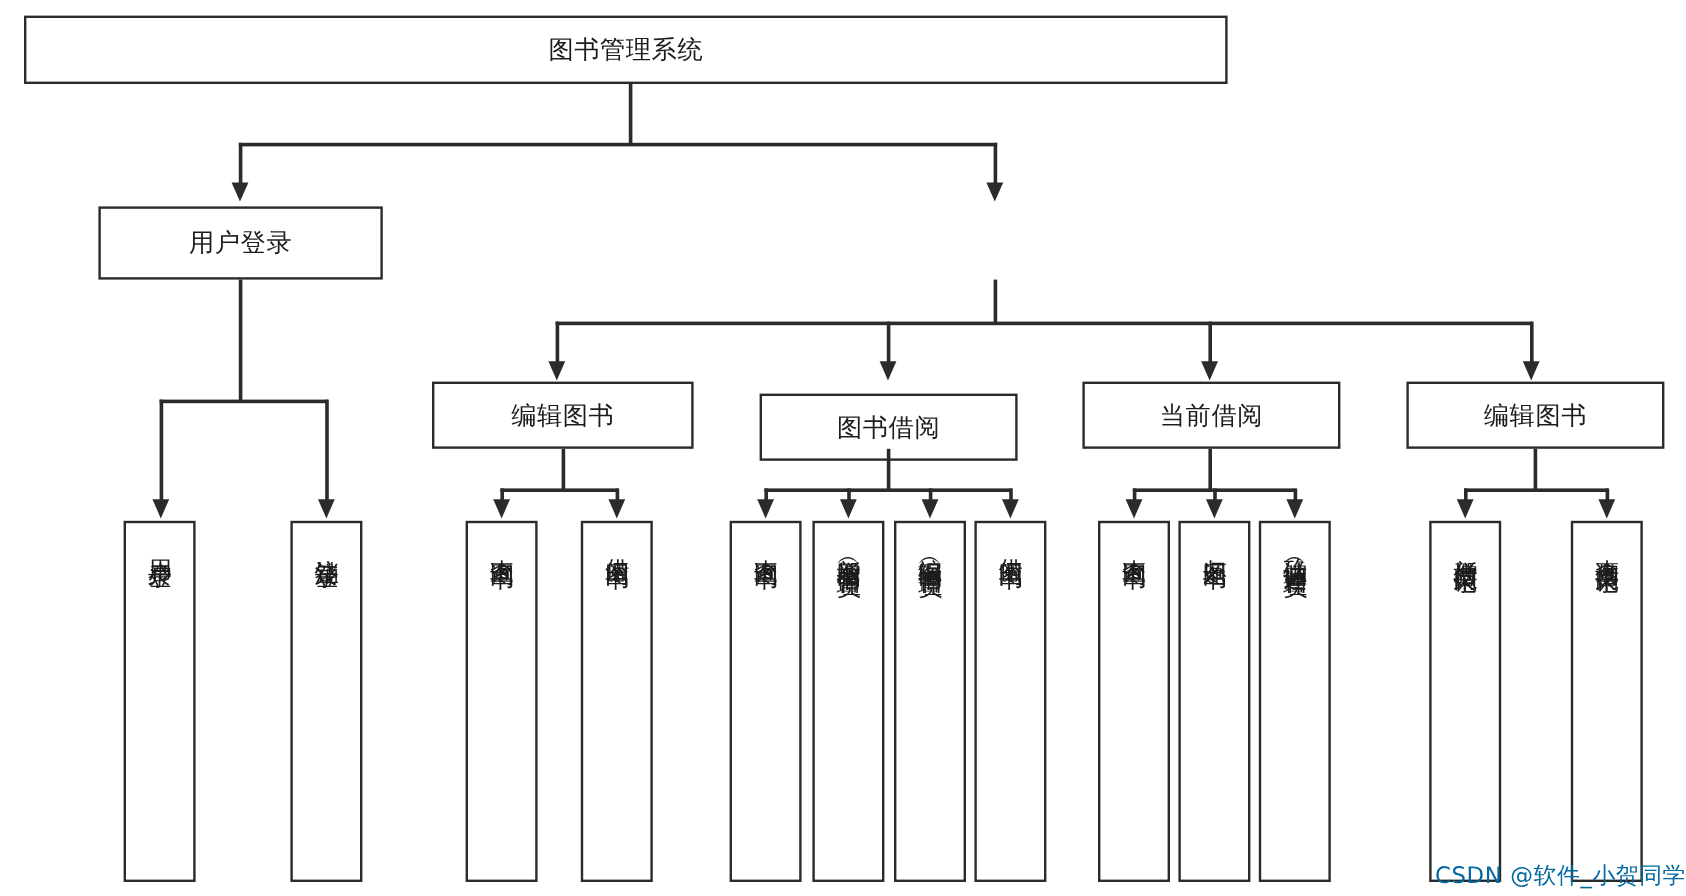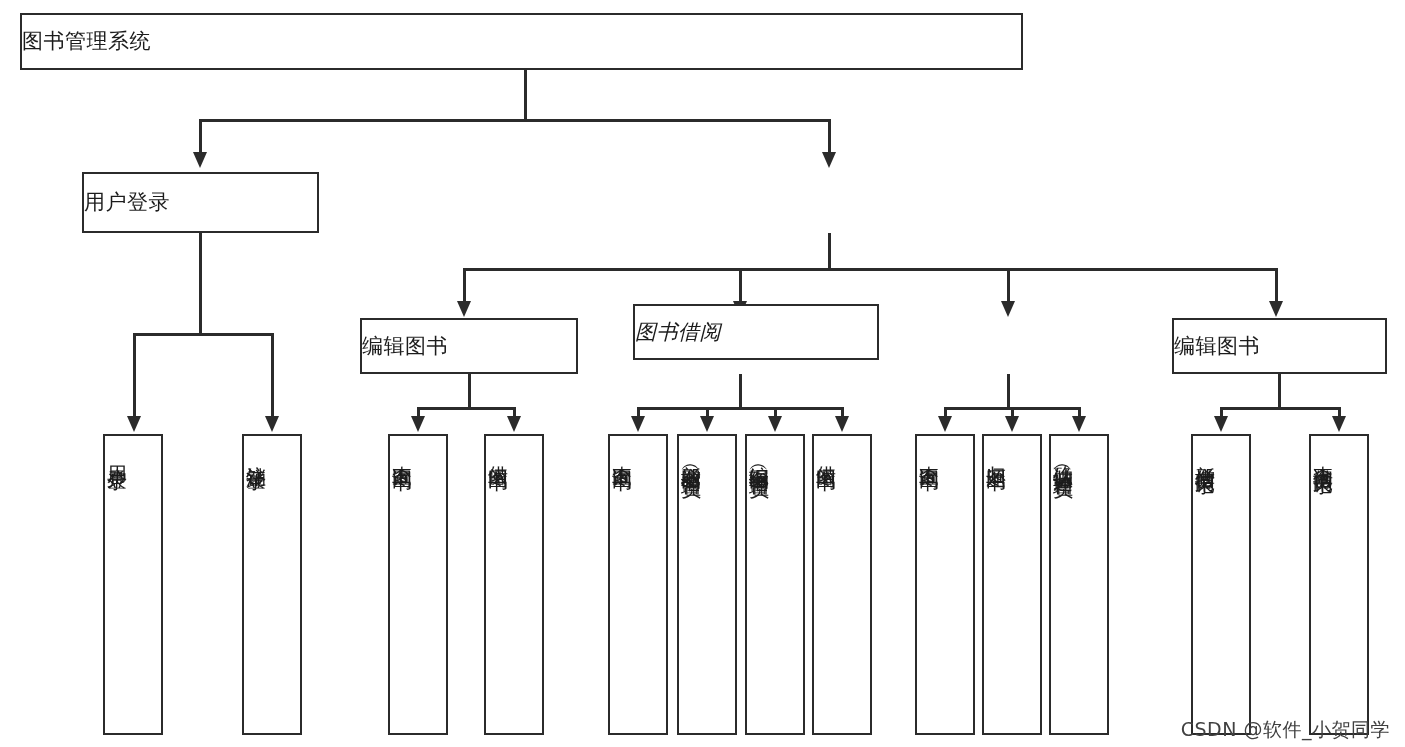--- a/index.html
+++ b/index.html
@@ -20,21 +20,21 @@
     overflow: hidden;
   }
   
   .node {
     position: absolute;
     box-sizing: border-box;
     background: #ffffff;
     border: 2.5px solid #2b2b2b;
     display: flex;
     align-items: center;
-    justify-content: flex-start;
+    justify-content: center;
     text-align: center;
   }
   .node .label {
     font-size: 21px;
     line-height: 1.15;
     letter-spacing: 0.5px;
     color: #1c1c1c;
     white-space: nowrap;
   }
   .node.leaf {
@@ -60,24 +60,24 @@
     position: absolute;
     width: 0;
     height: 0;
     border-left: 7px solid transparent;
     border-right: 7px solid transparent;
     border-top: 16px solid #2b2b2b;
   }
   
   #watermark {
     position: absolute;
-    right: 15px;
+    right: 0;
     bottom: 4px;
     font-size: 19px;
-    color: #404040;
+    color: #0369a1;
     letter-spacing: 0.5px;
     white-space: nowrap;
     pointer-events: none;
   }
 </style>
 </head>
 <body>
 
 <div id="canvas">
 
@@ -114,22 +114,25 @@
   <div class="edge v" style="left:739px; top:268px; width:2.5px; height:35px;"></div>
   <div class="arrow" style="left:733px; top:301px;"></div>
   <div class="edge v" style="left:1007px; top:268px; width:2.5px; height:35px;"></div>
   <div class="arrow" style="left:1001px; top:301px;"></div>
   <div class="edge v" style="left:1275px; top:268px; width:2.5px; height:35px;"></div>
   <div class="arrow" style="left:1269px; top:301px;"></div>
 
   <div class="node" style="left:360px; top:318px; width:218px; height:56px;">
     <span class="label">编辑图书</span>
   </div>
-  <div class="node" style="left:633px; top:304px; width:246px; height:56px;font-style:italic;">
+  <div class="node" style="left:633px; top:328px; width:215px; height:56px;">
     <span class="label">图书借阅</span>
+  </div>
+  <div class="node" style="left:902px; top:318px; width:215px; height:56px;">
+    <span class="label">当前借阅</span>
   </div>
   <div class="node" style="left:1172px; top:318px; width:215px; height:56px;">
     <span class="label">编辑图书</span>
   </div>
 
   <div class="edge v" style="left:468px; top:374px; width:2.5px; height:35px;"></div>
   <div class="edge h" style="left:417px; top:407px; width:98px; height:2.5px;"></div>
   <div class="edge v" style="left:417px; top:407px; width:2.5px; height:11px;"></div>
   <div class="arrow" style="left:411px; top:416px;"></div>
   <div class="edge v" style="left:513px; top:407px; width:2.5px; height:11px;"></div>

